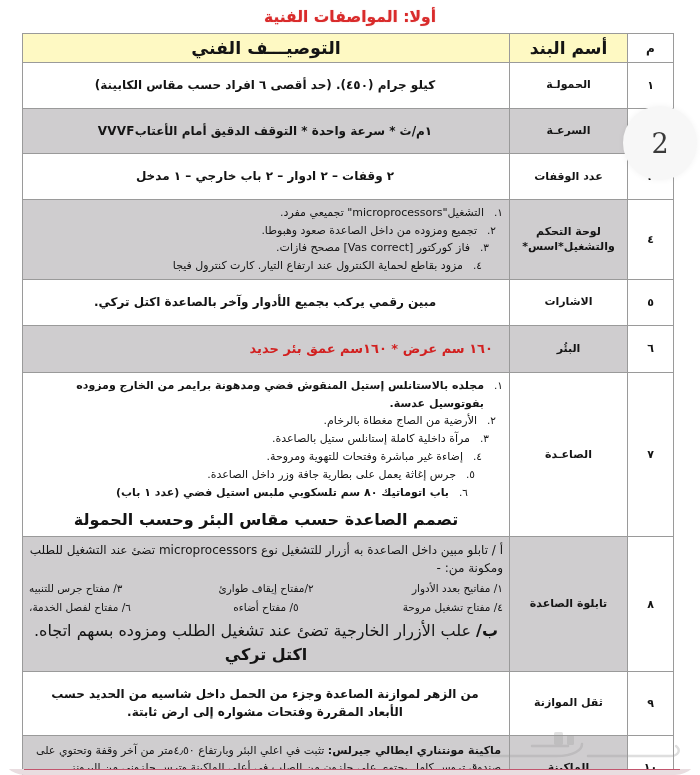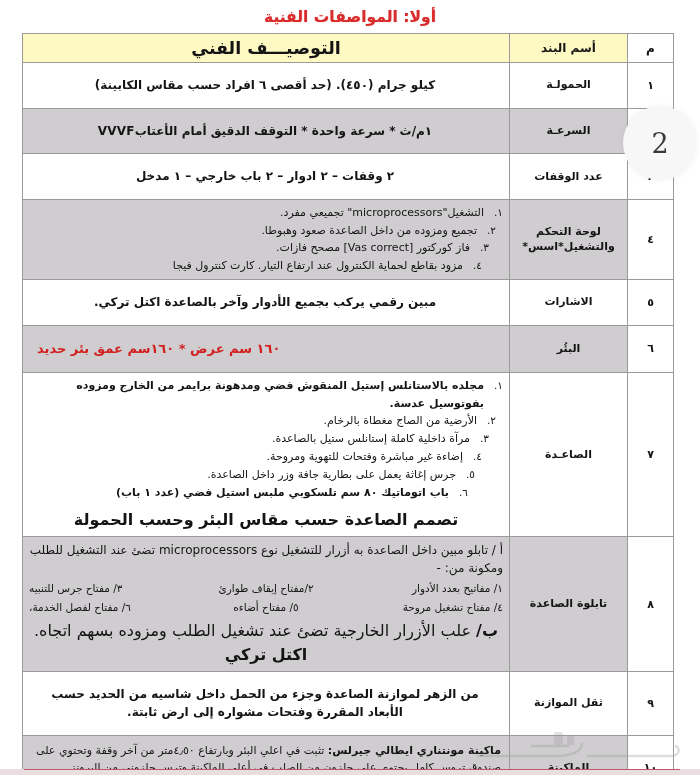--- a/index.html
+++ b/index.html
@@ -16,20 +16,21 @@
     position: relative;
   }
 
   #page {
     position: relative;
     width: 700px;
     height: 775px;
     box-sizing: border-box;
     background: #ffffff;
     overflow: hidden;
+    border-radius: 25px;
   }
 
   
   #doc-title {
     text-align: center;
     color: #d92b2b;
     font-size: 15.5px;
     font-weight: bold;
     letter-spacing: 0.2px;
     padding-top: 9px;
@@ -82,21 +83,21 @@
 
   tr.shaded td.name, tr.shaded td.desc { background: #cfcdcf; }
   tr.plain  td.name, tr.plain  td.desc { background: #ffffff; }
 
   th.hdr {
     background: #fef9c3;
     text-align: center;
     font-weight: bold;
     color: #121212;
   }
-  th.hdr.name-h { font-size: 12px; letter-spacing: .5px; margin-top: 36px; }
+  th.hdr.name-h { font-size: 17px; letter-spacing: .5px; margin-top: 36px; }
   th.hdr.desc-h { font-size: 17.5px; letter-spacing: 1px; }
   th.num.hdr-num {
     background: #ffffff !important;
     font-size: 12px;
   }
 
   td.name {
     text-align: center;
     font-weight: bold;
     font-size: 11.5px;
@@ -119,21 +120,21 @@
     text-align: center;
     font-weight: bold;
     font-size: 12px;
     letter-spacing: .2px;
   }
 
   .red-line {
     color: #d22020;
     font-weight: bold;
     font-size: 13px;
-    text-align: left;
+    text-align: right;
     letter-spacing: .3px;
   }
 
   
   ol.arlist {
     list-style: none;
     margin: 0;
     padding: 0;
     direction: rtl;
   }

